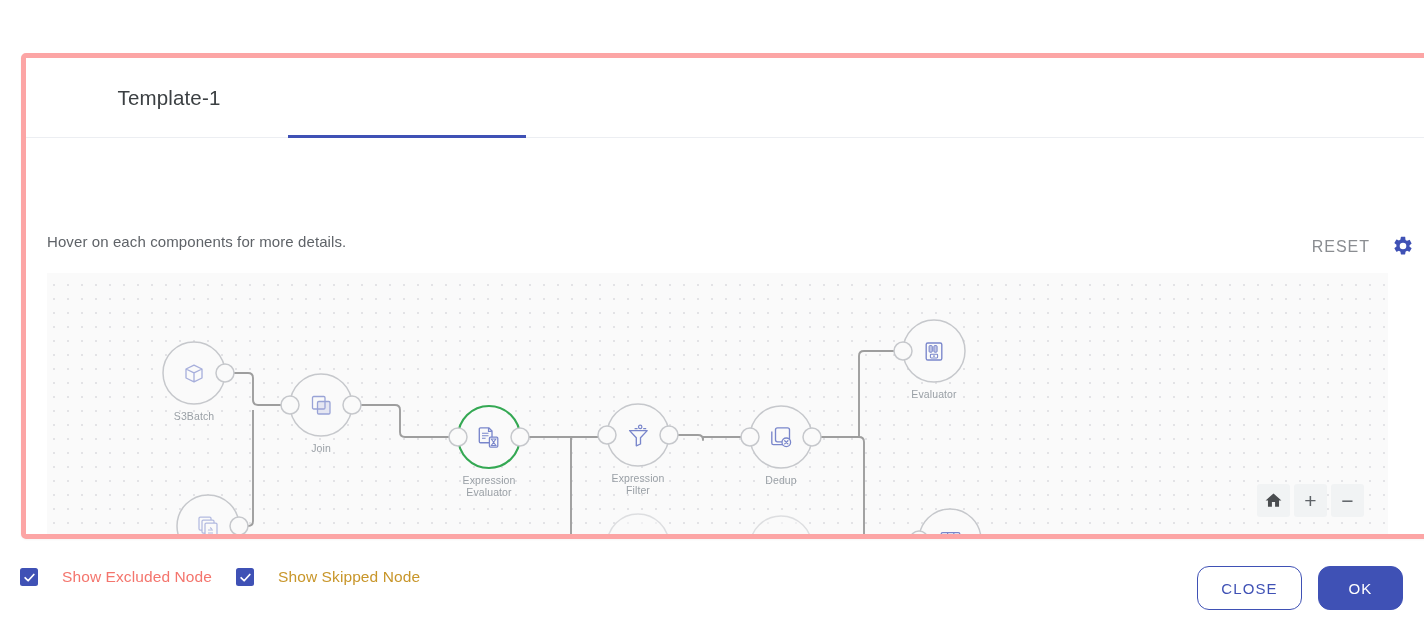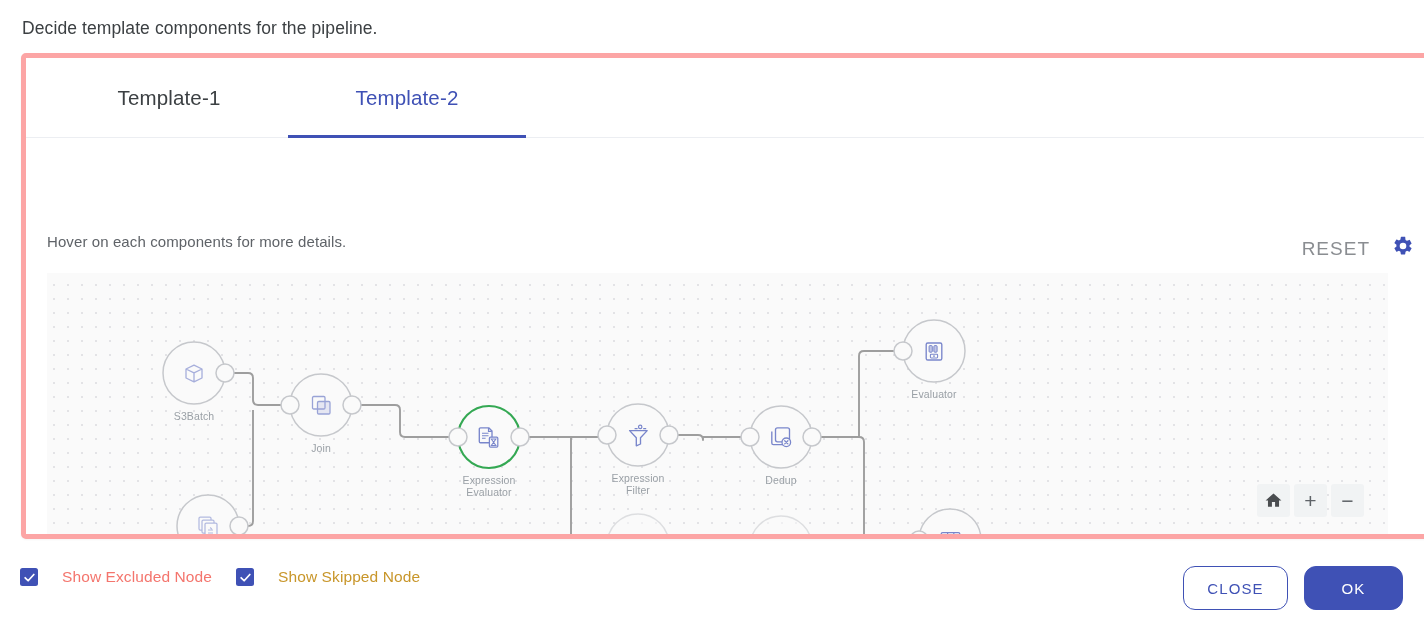--- a/index.html
+++ b/index.html
@@ -47,21 +47,21 @@
     width: 238px; height: 3px; background: #3f51b5;
   }
 
   
   .hint {
     position: absolute; left: 21px; top: 175px;
     font-size: 15px; color: #5f6368; letter-spacing: .1px;
   }
   .reset-btn {
     position: absolute; right: 70px; top: 180px;
-    font-size: 19px; color: #8a8d91; letter-spacing: 1px;
+    font-size: 16px; color: #8a8d91; letter-spacing: 1px;
     background: none; border: none; cursor: pointer;
     font-family: inherit;
   }
   .gear-btn {
     position: absolute; right: 22px; top: 173px;
     width: 30px; height: 30px; border: none; background: none;
     cursor: pointer; display: flex; align-items: center; justify-content: center;
   }
 
   
@@ -122,35 +122,33 @@
   }
   .btn {
     height: 44px; border-radius: 12px; cursor: pointer;
     font-size: 15px; letter-spacing: 1.1px; font-family: inherit;
   }
   .btn-close {
     width: 105px; background: #fff; color: #3f51b5;
     border: 1px solid #3f51b5;
   }
   .btn-ok {
-    width: 99px; background: #3f51b5; color: #fff; border: 1px solid #3f51b5;
+    width: 85px; background: #3f51b5; color: #fff; border: 1px solid #3f51b5;
   }
 </style>
 </head>
 <body>
 
 <div id="root">
 
-  <div class="page-title">Decide template components for the pipeline.</div>
 
   <div class="card">
 
     <div class="tabs">
       <button class="tab t1">Template-1</button>
-      <button class="tab t2">Template-2</button>
       <div class="tab-underline"></div>
     </div>
 
     <div class="hint">Hover on each components for more details.</div>
     <button class="reset-btn">RESET</button>
     <button class="gear-btn">
       <svg width="22" height="22" viewBox="0 0 24 24">
         <path fill="#3f51b5" d="M19.14,12.94a7.07,7.07,0,0,0,.05-.94,7.07,7.07,0,0,0-.05-.94l2.03-1.58a.49.49,0,0,0,.12-.61l-1.92-3.32a.49.49,0,0,0-.59-.22l-2.39.96a7.02,7.02,0,0,0-1.62-.94l-.36-2.54A.48.48,0,0,0,13.93,2H10.07a.48.48,0,0,0-.48.41L9.23,4.95a7.02,7.02,0,0,0-1.62.94l-2.39-.96a.49.49,0,0,0-.59.22L2.71,8.47a.49.49,0,0,0,.12.61l2.03,1.58a7.3,7.3,0,0,0,0,1.88L2.83,14.12a.49.49,0,0,0-.12.61l1.92,3.32a.49.49,0,0,0,.59.22l2.39-.96a7.02,7.02,0,0,0,1.62.94l.36,2.54a.48.48,0,0,0,.48.41h3.86a.48.48,0,0,0,.48-.41l.36-2.54a7.02,7.02,0,0,0,1.62-.94l2.39.96a.49.49,0,0,0,.59-.22l1.92-3.32a.49.49,0,0,0-.12-.61ZM12,15.6A3.6,3.6,0,1,1,15.6,12,3.6,3.6,0,0,1,12,15.6Z"></path>
       </svg>
     </button>

